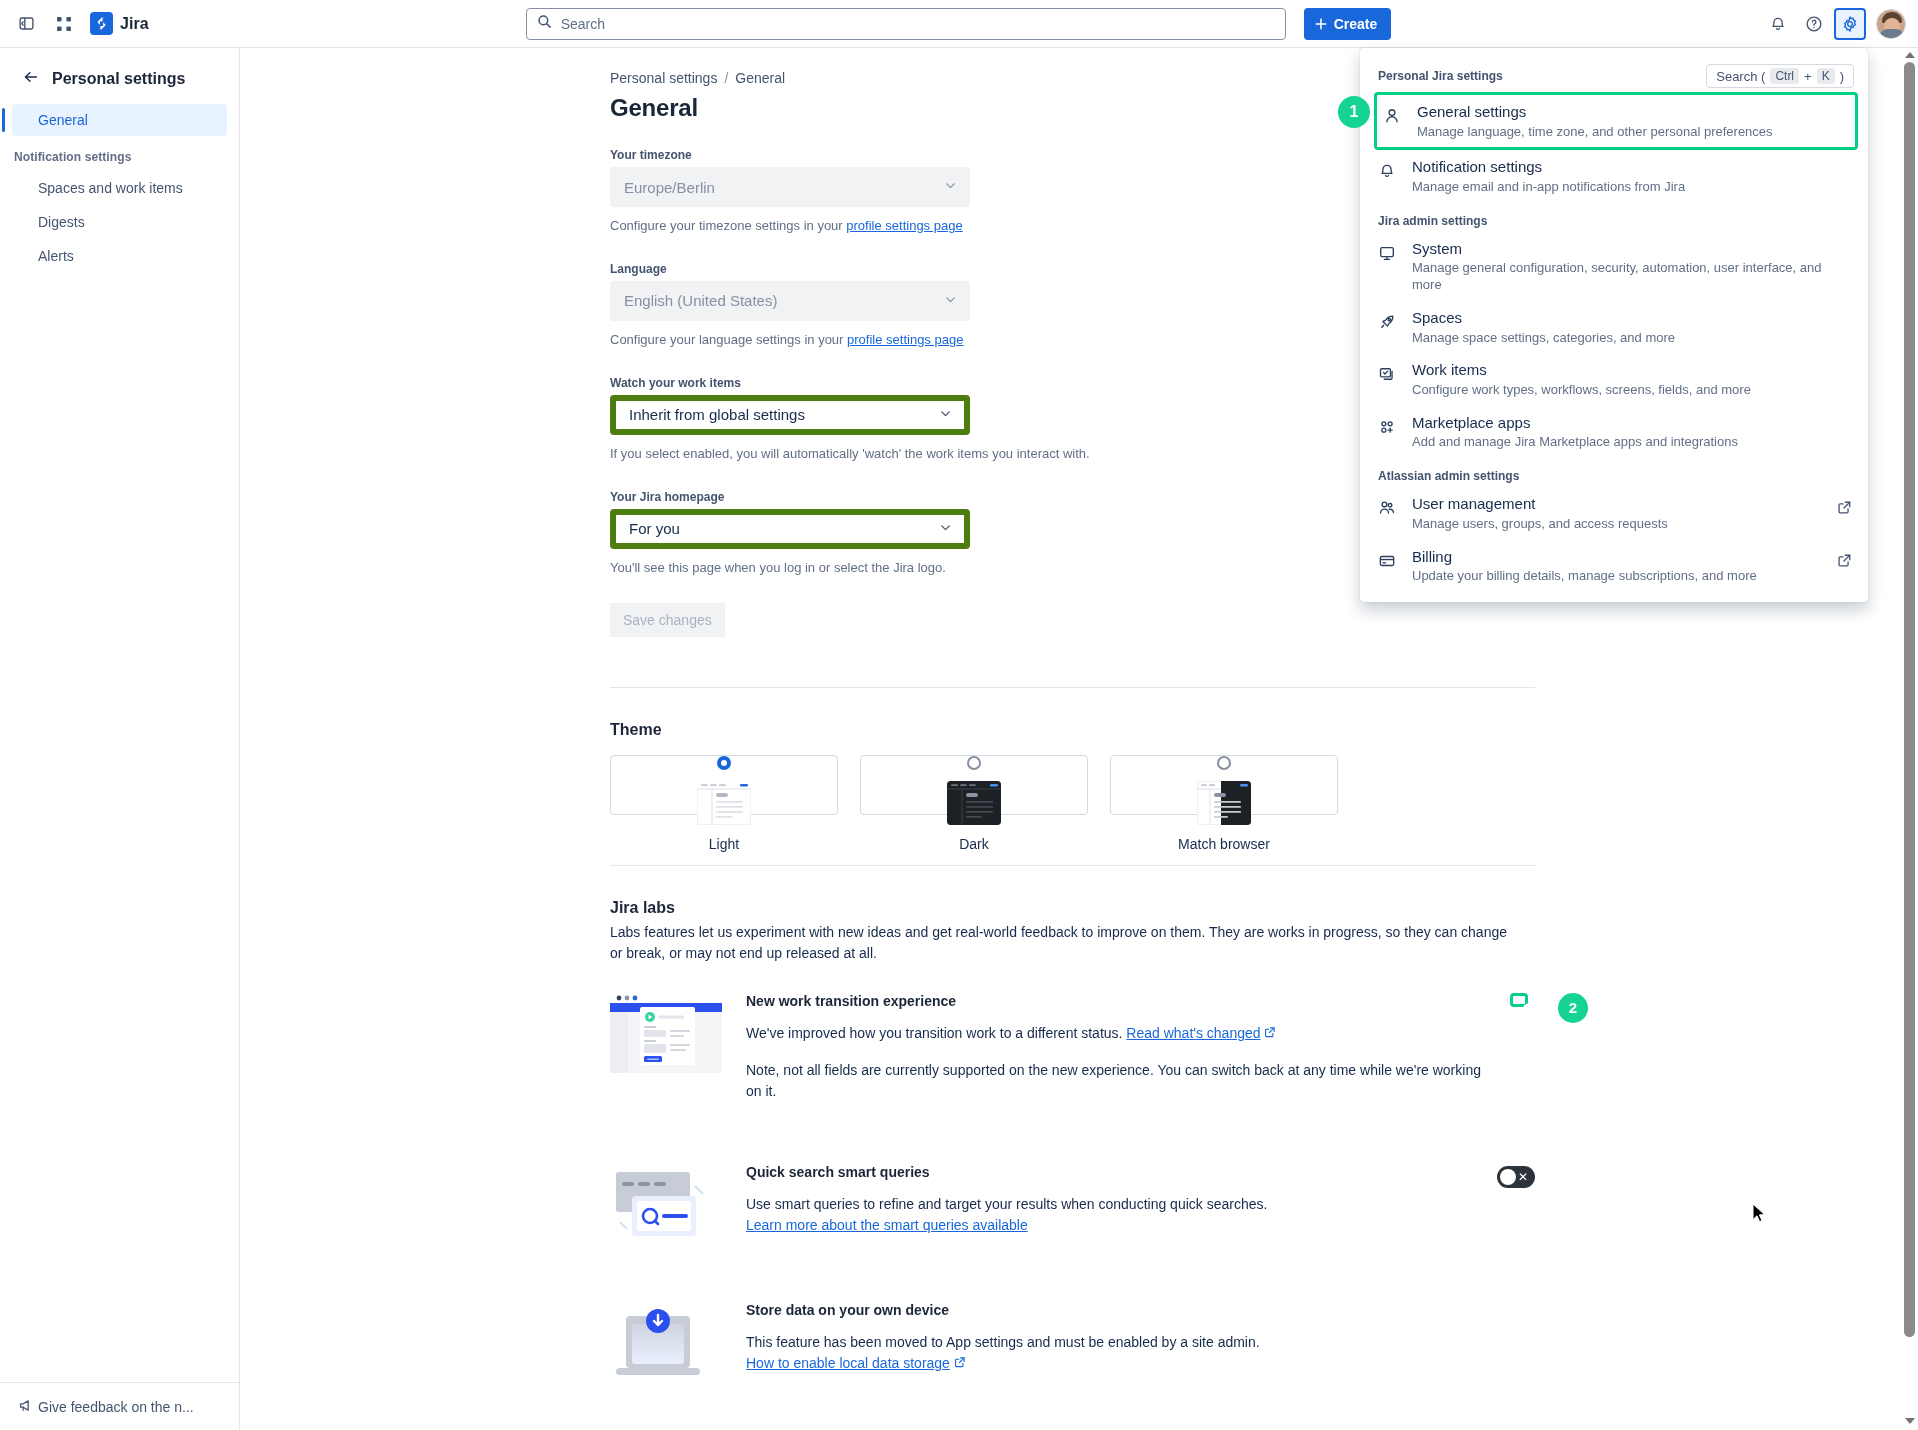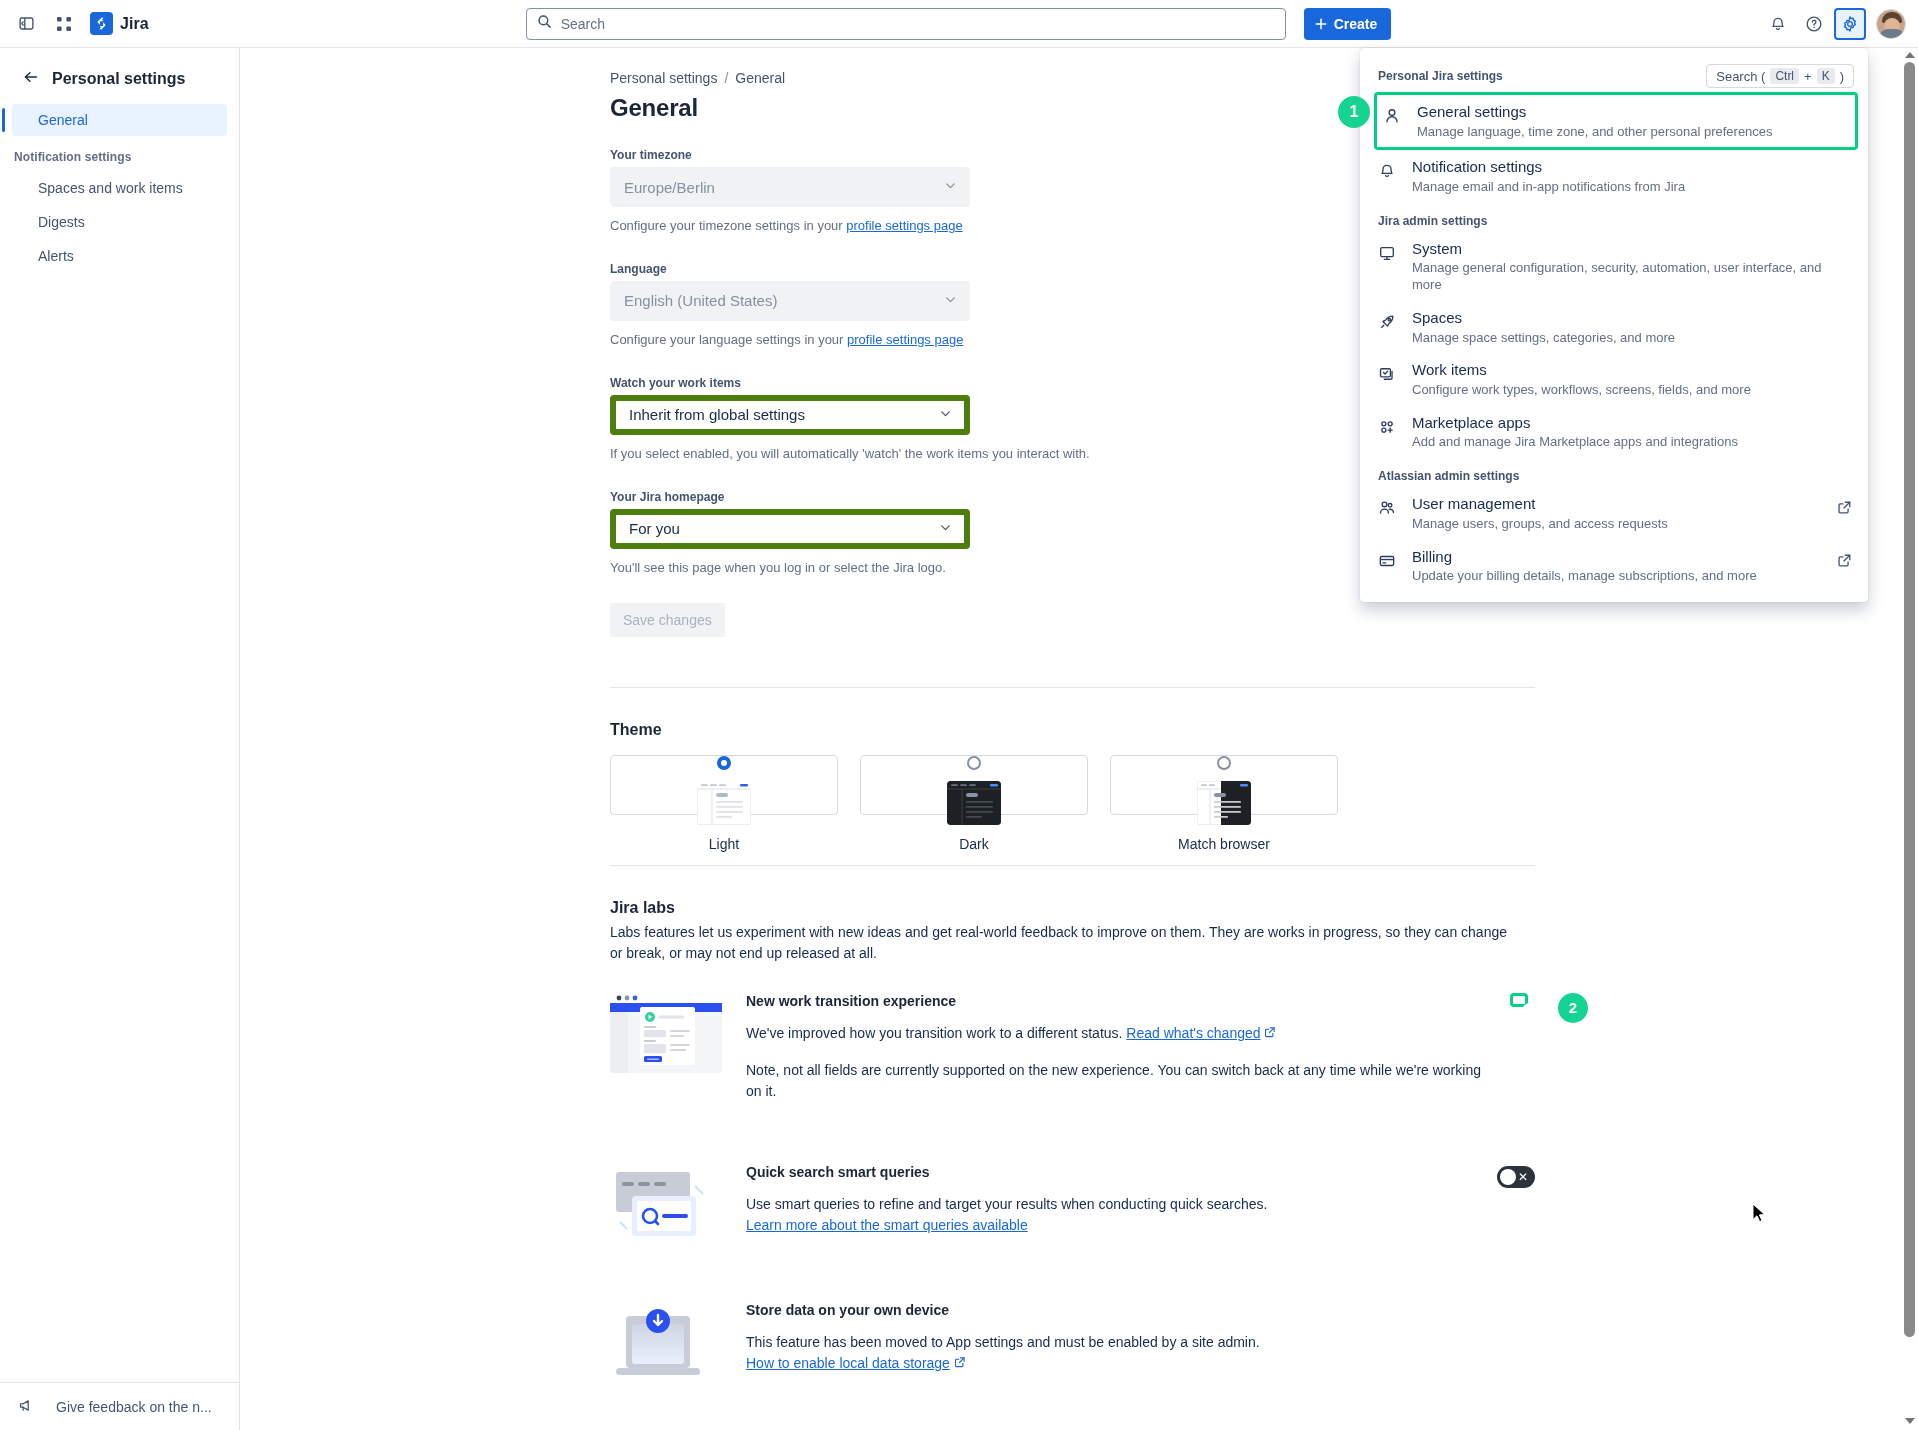--- a/index.html
+++ b/index.html
@@ -73,21 +73,21 @@
     content: ""; position: absolute; left: -10px; top: 4px; bottom: 4px;
     width: 3px; border-radius: 2px; background: #1868db;
   }
   .sb-group {
     font-size: 12px; font-weight: 700; color: #626f86;
     padding: 12px 12px 6px 14px; letter-spacing: .1px;
   }
   .sb-feedback {
     position: absolute; left: 0; right: 0; bottom: 0; height: 48px;
     border-top: 1px solid #e3e5e8; display: flex; align-items: center;
-    gap: 21px; padding-left: 18px; font-size: 14px; color: #44546f; cursor: pointer;
+    gap: 3px; padding-left: 18px; font-size: 14px; color: #44546f; cursor: pointer;
   }
 
   
   .content {
     position: absolute; top: 48px; left: 240px; right: 18px; bottom: 0;
     overflow: hidden; background: #fff;
   }
   .content-inner { padding: 22px 0 0 370px; max-width: 1300px; }
   .breadcrumb { font-size: 14px; color: #44546f; display: flex; gap: 7px; }
   .breadcrumb .crumb { cursor: pointer; }

